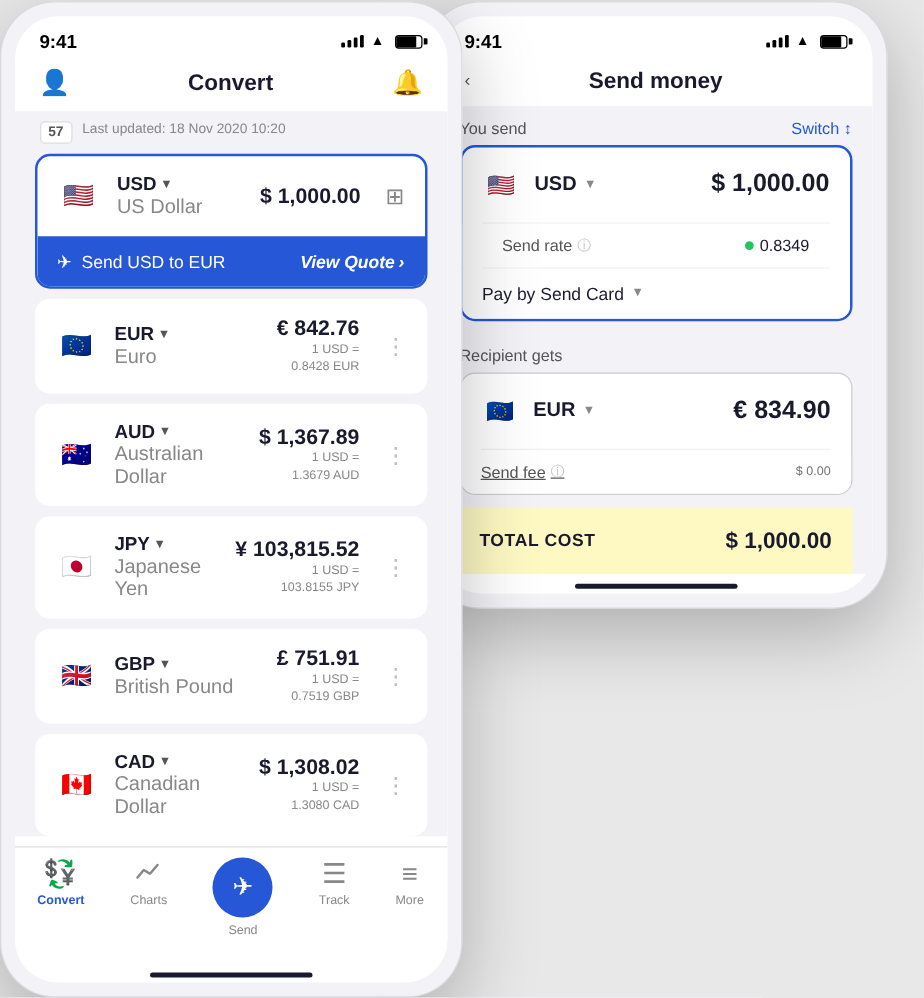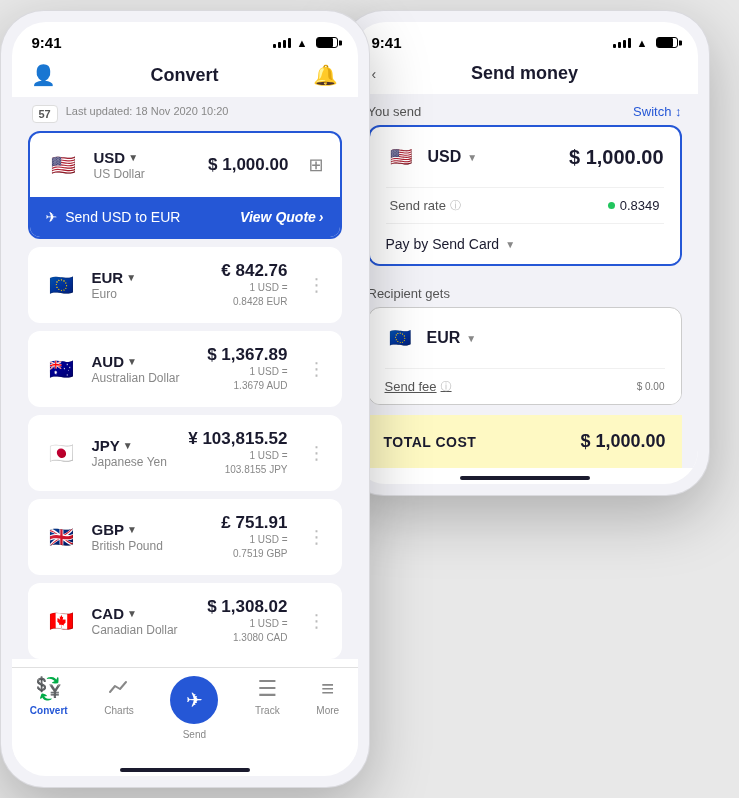--- a/index.html
+++ b/index.html
@@ -132,21 +132,21 @@
     .currency-info { flex: 1; }
     .currency-code {
       font-size: 15px;
       font-weight: 700;
       color: #1a1a2e;
       display: flex;
       align-items: center;
       gap: 3px;
     }
     .currency-code .arrow { font-size: 10px; color: #555; }
-    .currency-name { font-size: 12px; color: #888; margin-top: 1px; }
+    .currency-name { font-size: 16px; color: #888; margin-top: 1px; }
     .currency-amount { text-align: right; }
     .amount-main { font-size: 17px; font-weight: 700; color: #1a1a2e; }
     .amount-rate { font-size: 10px; color: #888; text-align: right; line-height: 1.4; }
     .more-dots { color: #bbb; font-size: 18px; margin-left: 8px; }
 
     
     .send-row {
       background: #2557d6;
       padding: 12px 16px;
       display: flex;
@@ -494,21 +494,21 @@
           <div class="input-row">
             <div class="flag-circle" style="width:32px;height:32px;font-size:18px;">🇺🇸</div>
             <div class="currency-selector">
               <span>USD</span>
               <span class="down-arrow">▼</span>
             </div>
             <div class="input-amount">$ 1,000.00</div>
           </div>
           <div class="divider"></div>
 
-          <div style="display:flex; justify-content:space-between; align-items:flex-start; padding:10px 20px; background:#fff;">
+          <div style="display:flex; justify-content:space-between; align-items:flex-start; padding:10px 32px; background:#fff;">
             <div style="font-size:13px; color:#555; display:flex; align-items:center; gap:4px;">
               <span>Send rate</span>
               <span style="color:#bbb; font-size:11px;">ⓘ</span>
             </div>
             <div style="font-size:13px; color:#1a1a2e; display:flex; align-items:center; gap:5px;">
               <span style="width:7px;height:7px;background:#22c55e;border-radius:50%;display:inline-block;"></span>
               <span>0.8349</span>
             </div>
           </div>
           <div class="divider"></div>
@@ -524,20 +524,21 @@
           <span>Recipient gets</span>
         </div>
 
         <div class="input-card" style="border:1.5px solid #ccc;">
           <div class="input-row">
             <div class="flag-circle" style="width:32px;height:32px;font-size:18px;">🇪🇺</div>
             <div class="currency-selector">
               <span>EUR</span>
               <span class="down-arrow">▼</span>
             </div>
+            <div class="input-amount">€ 834.90</div>
           </div>
           <div class="divider"></div>
 
           <div style="display:flex; justify-content:space-between; align-items:center; padding:10px 16px; background:#fff;">
             <div style="font-size:13px; color:#555; display:flex; align-items:center; gap:4px;text-decoration:underline;">
               <span>Send fee</span>
               <span style="color:#bbb; font-size:11px;">ⓘ</span>
             </div>
             <div style="font-size:10px; color:#737373;">$ 0.00</div>
           </div>

